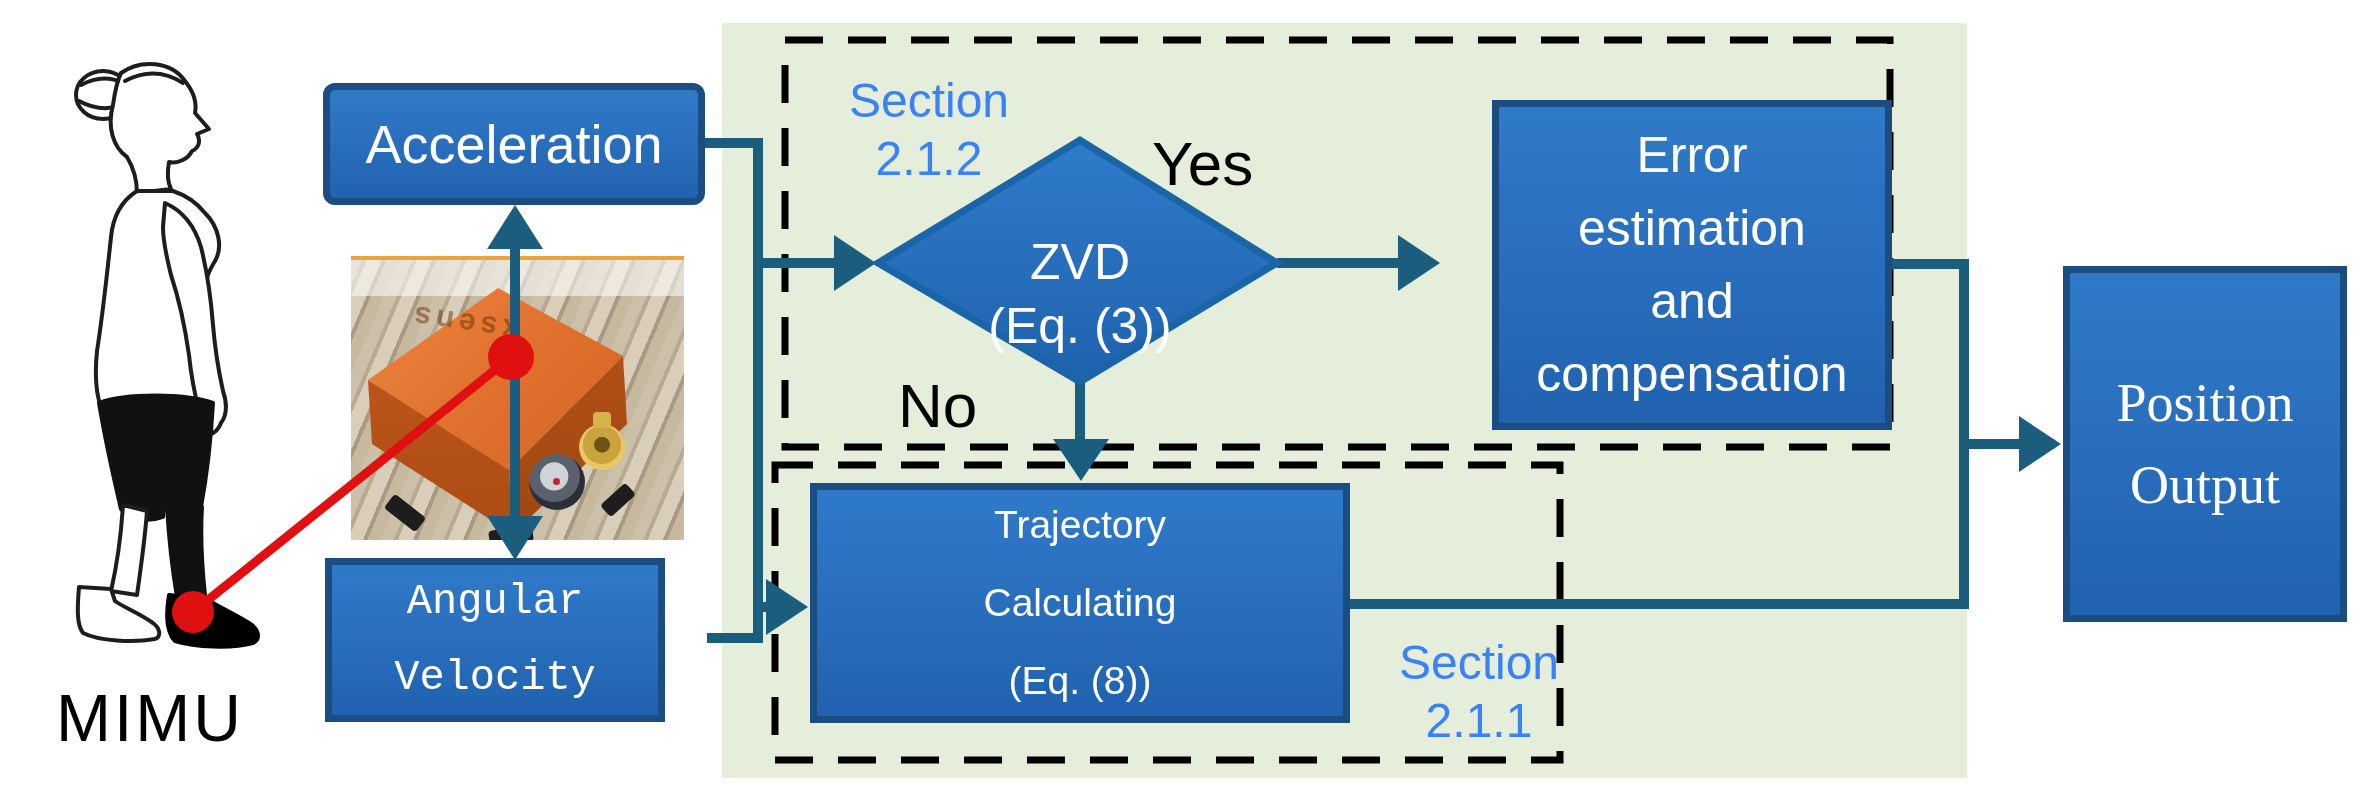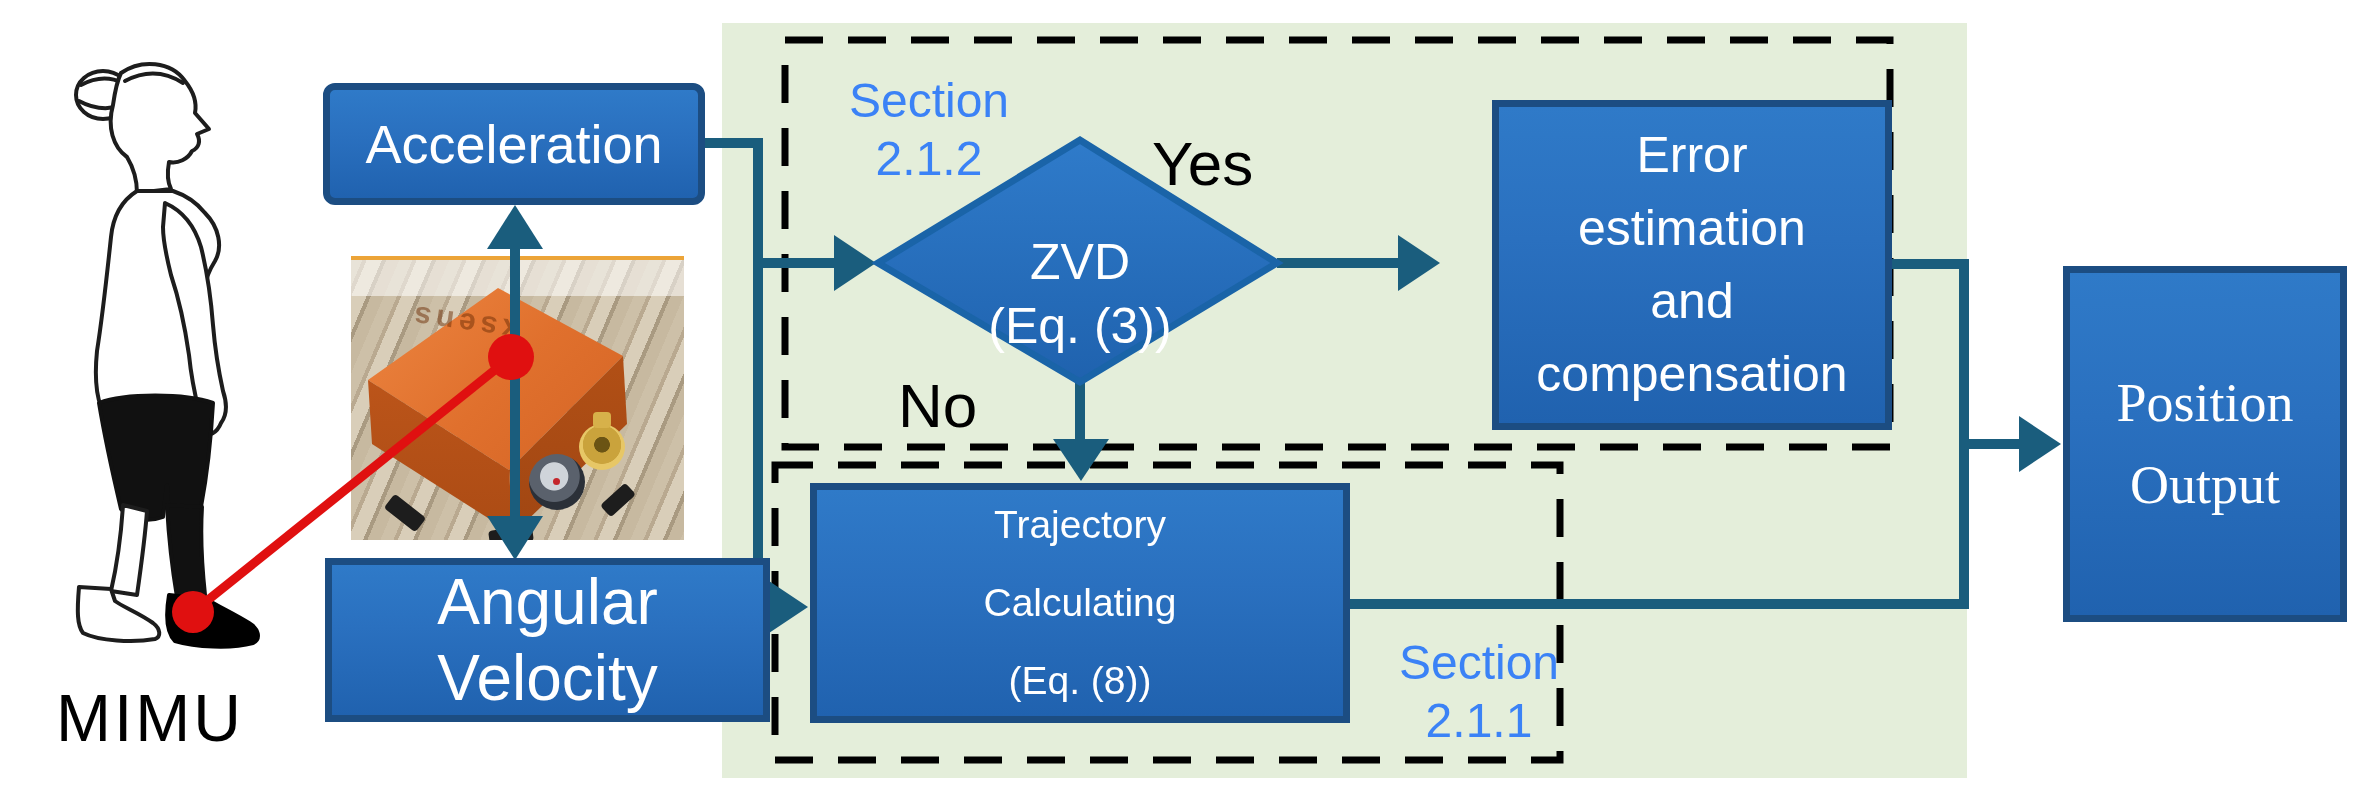--- a/index.html
+++ b/index.html
@@ -35,21 +35,21 @@
   .tab{position:absolute;background:#1d1d1d;border-radius:4px;}
   .tab1{left:34px;top:248px;width:40px;height:18px;transform:rotate(38deg);}
   .tab2{left:138px;top:272px;width:44px;height:16px;transform:rotate(-8deg);}
   .tab3{left:250px;top:236px;width:34px;height:16px;transform:rotate(-42deg);}
 
   
   .node{position:absolute;display:flex;flex-direction:column;align-items:center;justify-content:center;
     text-align:center;color:#fff;z-index:4;border:7px solid var(--navy);
     background:linear-gradient(180deg,var(--blue-top) 0%,var(--blue-mid) 42%,var(--blue-bot) 100%);}
   #node-acceleration{left:323px;top:83px;width:382px;height:122px;font-size:54px;border-radius:12px;}
-  #node-angular{left:325px;top:558px;width:445px;height:164px;font-size:64px;line-height:76px;}
+  #node-angular{left:325px;top:558px;width:340px;height:164px;font-size:42px;line-height:76px;font-family:Liberation Mono, monospace;}
   #node-error{left:1492px;top:100px;width:400px;height:330px;font-size:50px;line-height:73px;}
   #node-trajectory{left:810px;top:483px;width:540px;height:240px;font-size:39px;line-height:78px;}
   #node-position{left:2063px;top:266px;width:284px;height:356px;font-size:54px;line-height:82px;font-family:Liberation Serif, serif;}
 
   .diamond-label{position:absolute;left:928px;top:196px;width:304px;height:132px;z-index:4;
     display:flex;flex-direction:column;align-items:center;justify-content:center;
     color:#fff;font-size:50px;line-height:64px;text-align:center;margin-top:32px;}
 
   .edge-label{position:absolute;z-index:4;color:#000;font-size:62px;}
   #label-yes{left:1152px;top:128px;}

